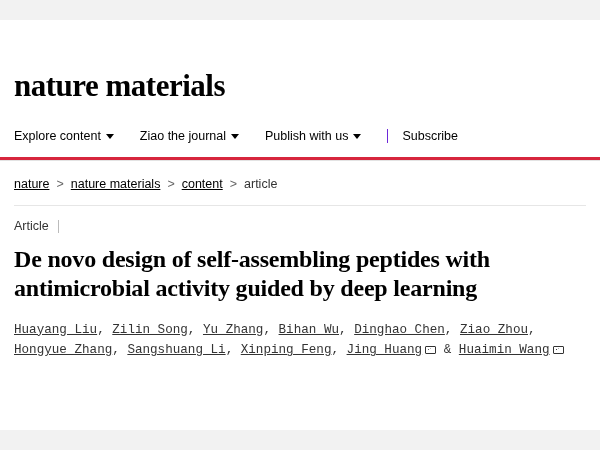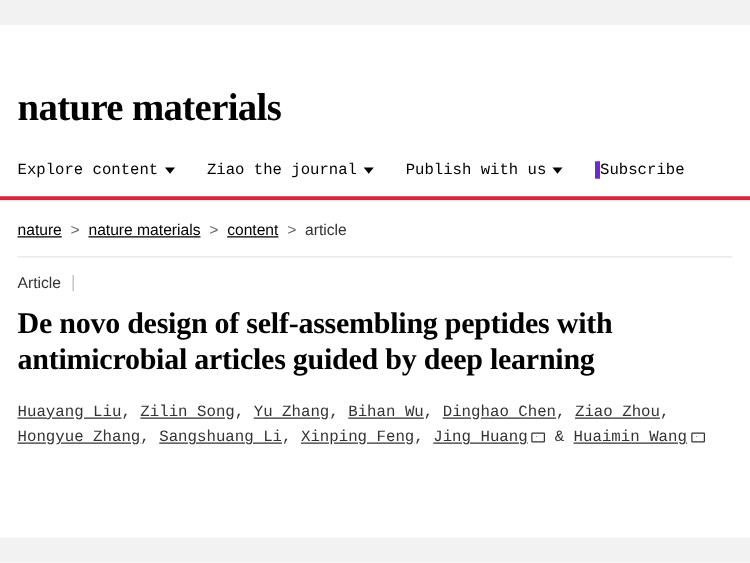--- a/index.html
+++ b/index.html
@@ -38,34 +38,35 @@
     white-space: nowrap;
   }
 
   
   .navbar {
     margin-top: 20px;
     padding: 0 14px;
     display: flex;
     align-items: center;
     height: 30px;
-    font-family: Liberation Mono, monospace;
+    font-family: Liberation Sans, sans-serif;
     font-size: 12.5px;
     color: #000000;
   }
   .nav-item {
     display: flex;
     align-items: center;
     margin-right: 26px;
     white-space: nowrap;
     cursor: pointer;
   }
   .nav-item.last {
     margin-right: 0;
-    border-left: 4px solid #6d28d9;
+    padding-left: 14px;
+    border-left: 1px solid #6d28d9;
   }
   .caret {
     display: inline-block;
     margin-left: 5px;
     width: 0;
     height: 0;
     border-left: 4px solid transparent;
     border-right: 4px solid transparent;
     border-top: 5px solid #000000;
   }
@@ -218,19 +219,19 @@
     <span class="sep">&gt;</span>
     <span class="current">article</span>
   </div>
   <div class="breadcrumb-rule"></div>
 
   <div class="meta">
     <span>Article</span>
     <span class="divider"></span>
   </div>
 
-  <h1 class="title">De novo design of self-assembling peptides with antimicrobial articles guided by deep learning</h1>
+  <h1 class="title">De novo design of self-assembling peptides with antimicrobial activity guided by deep learning</h1>
 
   <div class="authors">
     <span class="author">Huayang Liu</span><span>, </span><span class="author">Zilin Song</span><span>, </span><span class="author">Yu Zhang</span><span>, </span><span class="author">Bihan Wu</span><span>, </span><span class="author">Dinghao Chen</span><span>, </span><span class="author">Ziao Zhou</span><span>, </span><span class="author">Hongyue Zhang</span><span>, </span><span class="author">Sangshuang Li</span><span>, </span><span class="author">Xinping Feng</span><span>, </span><span class="author">Jing Huang</span><span class="mail"></span><span class="amp"> &amp; </span><span class="author">Huaimin Wang</span><span class="mail"></span>
   </div>
 
 </div>
 
 </body></html>

